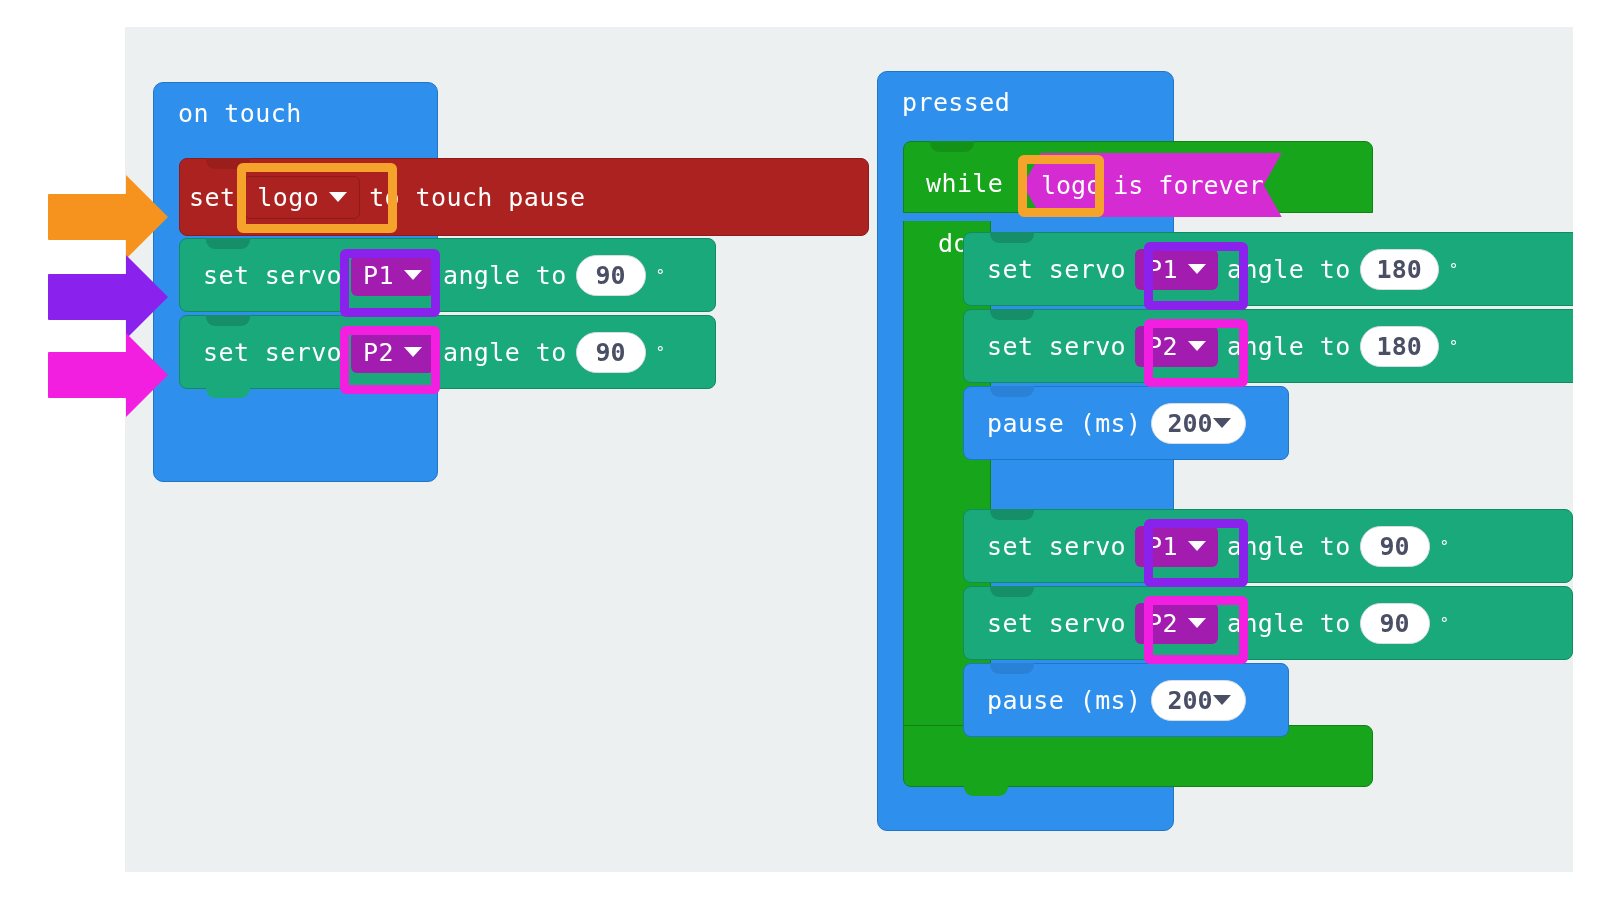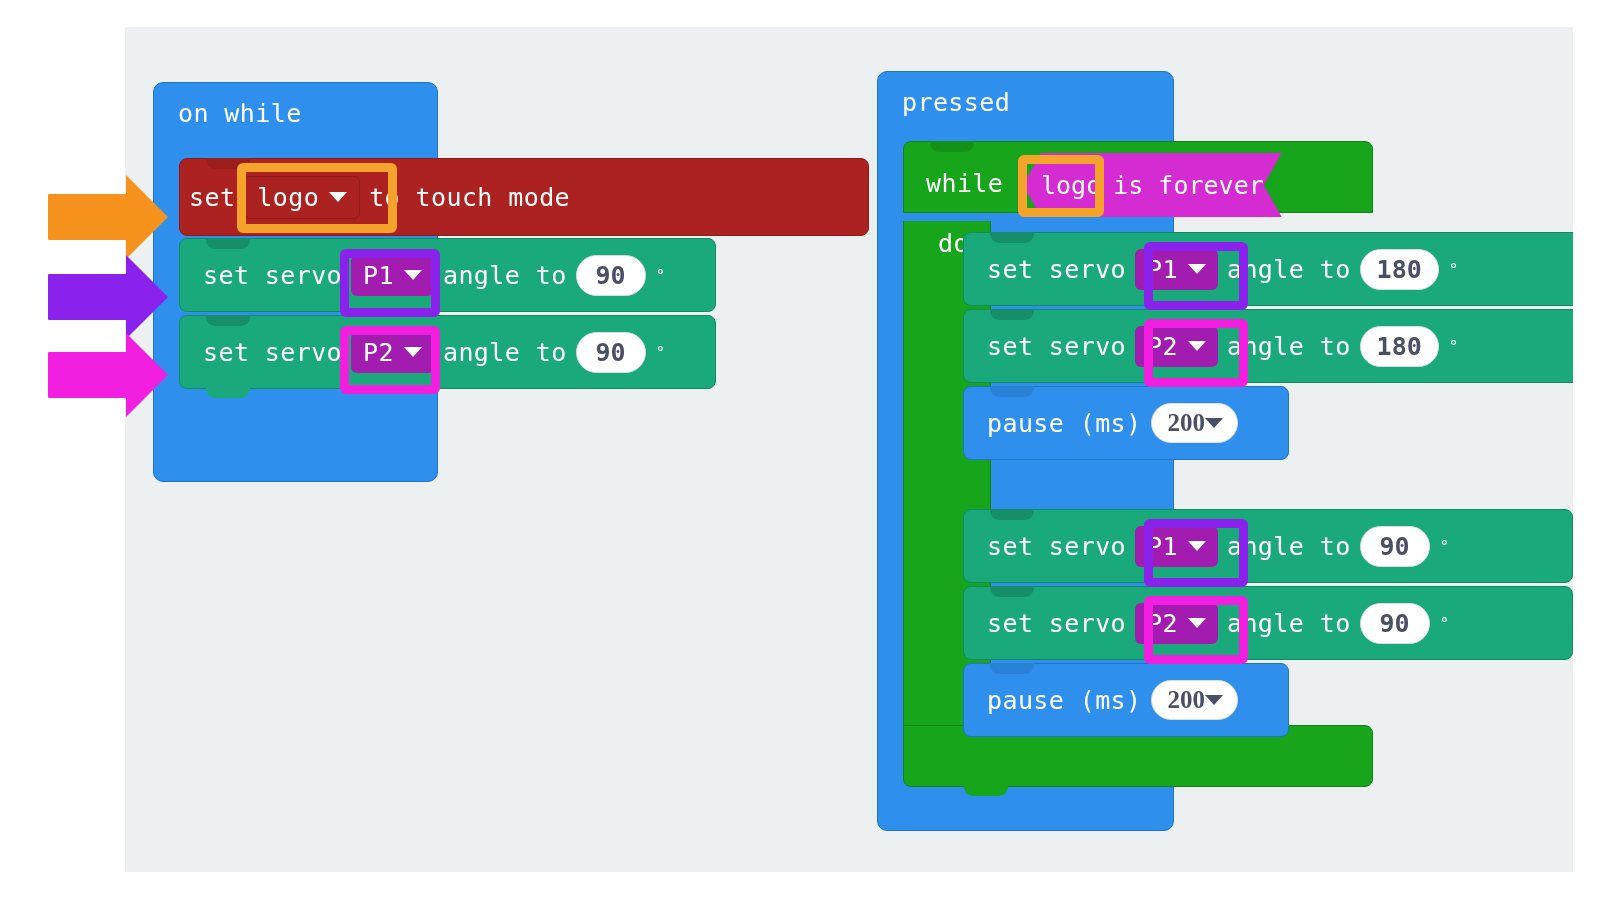--- a/index.html
+++ b/index.html
@@ -73,21 +73,21 @@
   .caret{width:0;height:0;border-left:9px solid transparent;border-right:9px solid transparent;border-top:10px solid #fff;}
   .caret.dark{border-top-color:#4a4f66;}
 
   
   .numfield{
     background:#ffffff;color:#4a4f66;border-radius:999px;
     display:inline-flex;align-items:center;justify-content:center;
     font-size:25px;font-weight:bold;padding:5px 16px;min-width:36px;
     border:1px solid #d8dce3;
   }
-  .numfield.withcaret{gap:0;padding-right:14px;font-family:Liberation Serif, serif;}
+  .numfield.withcaret{gap:0;padding-right:14px;}
   .deg{color:#fff;font-size:16px;margin-left:10px;}
 
   
   .hex{
     background:#d42bd2;color:#fff;display:inline-flex;align-items:center;
     height:64px;padding:0 18px;font-size:25px;white-space:nowrap;
     clip-path:polygon(18px 0,100% 0,calc(100% - 18px) 50%,100% 100%,18px 100%,0 50%);
   }
 
   
@@ -101,31 +101,31 @@
   .arrow .shaft{position:absolute;left:0;height:46px;border-radius:1px;}
   .arrow .head{position:absolute;width:0;height:0;border-top:42px solid transparent;border-bottom:42px solid transparent;}
 </style>
 </head>
 <body>
 
 <div id="stage">
   <div id="canvas">
 
     <div class="blk evt" style="left:28px;top:55px;width:285px;height:400px;">
-      <div class="btxt hdr">on while</div>
+      <div class="btxt hdr">on touch</div>
     </div>
 
     <div class="blk stmt darkred" style="left:54px;top:131px;width:690px;height:78px;padding-left:0;">
       <div class="notch-top" style="background:#9a1e1c;"></div>
       <span class="btxt lbl">set</span>
       <span class="dd onred">
         <span class="btxt">logo</span>
         <span class="caret"></span>
       </span>
-      <span class="btxt lbl">to touch mode</span>
+      <span class="btxt lbl">to touch pause</span>
     </div>
 
     <div class="blk stmt green" style="left:54px;top:211px;width:537px;height:74px;padding-left:14px;">
       <div class="notch-top" style="background:#168f69;"></div>
       <span class="btxt lbl">set servo</span>
       <span class="dd ongreen">
         <span class="btxt">P1</span>
         <span class="caret"></span>
       </span>
       <span class="btxt lbl">angle to</span>

